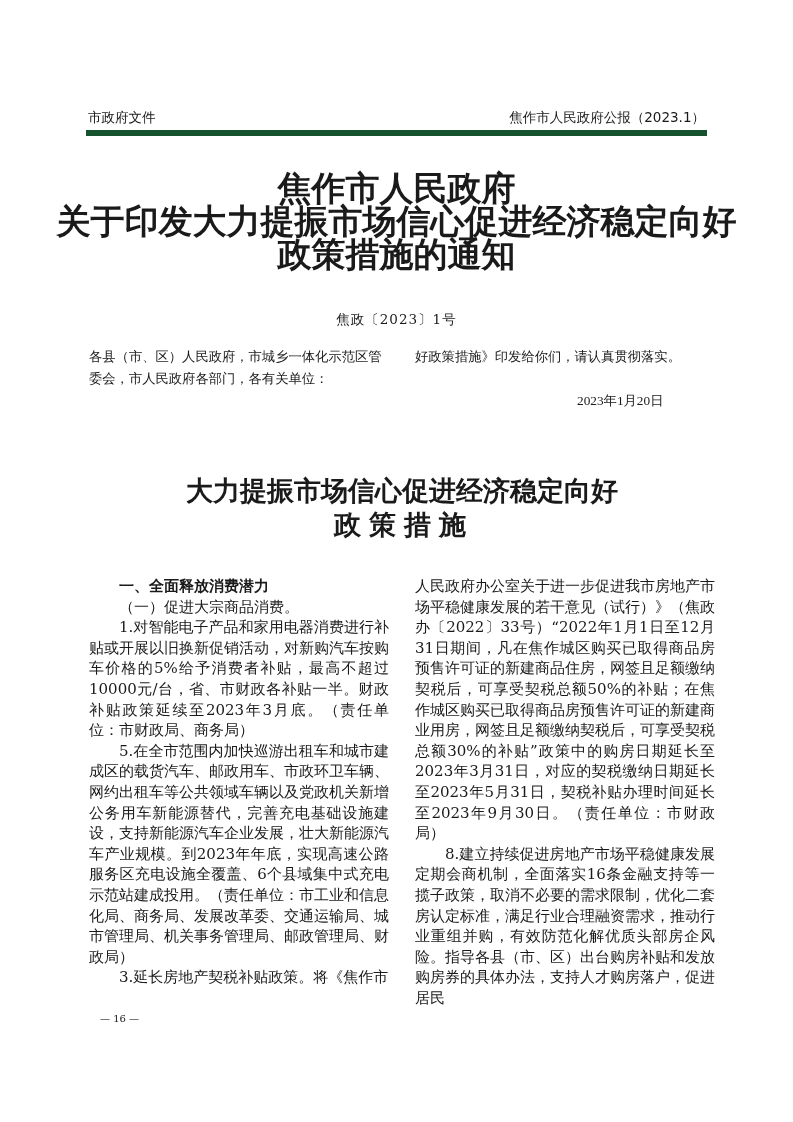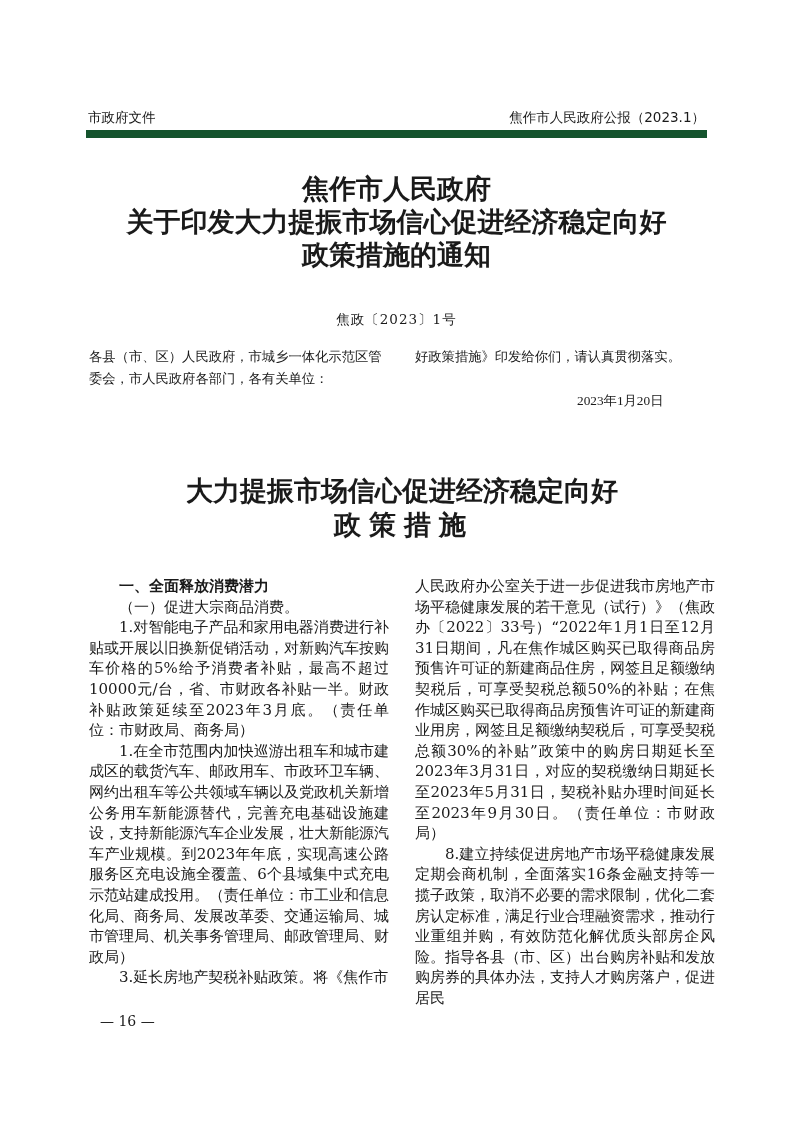--- a/index.html
+++ b/index.html
@@ -1,39 +1,39 @@
 <!DOCTYPE html>
 <html><head>
 <meta charset="utf-8">
 <style>
   html, body { margin: 0; padding: 0; background: #ffffff; }
   body { width: 793px; height: 1122px; position: relative; overflow: hidden; color: #1a1a1a;
          font-family: "DejaVu Serif", "Liberation Serif", serif; }
   .header { position: absolute; left: 86px; right: 86px; top: 108px; height: 22px;
-            border-bottom: 8px solid #14532d; font-family: "DejaVu Sans", "Liberation Sans", sans-serif;
+            border-bottom: 6px solid #14532d; font-family: "DejaVu Sans", "Liberation Sans", sans-serif;
             font-size: 13.5px; }
   .header .left { position: absolute; left: 2px; top: 1px; }
   .header .right { position: absolute; right: 2px; top: 1px; }
   .title-block { position: absolute; left: 0; right: 0; top: 172px; text-align: center;
-                 font-weight: bold; font-size: 27px; line-height: 33px; letter-spacing: 0px; }
+                 font-weight: bold; font-size: 34px; line-height: 33px; letter-spacing: 0px; }
   .doc-no { position: absolute; left: 0; right: 0; top: 311px; text-align: center; font-size: 13.5px; letter-spacing: 1px; }
   .intro { position: absolute; top: 346px; font-size: 13.3px; line-height: 22px; }
   .intro.left { left: 89px; width: 300px; }
   .intro.right { left: 415px; width: 300px; }
   .indent { text-indent: 2em; }
   .date { padding-left: 162px; margin-top: 22px; font-family: Liberation Serif, serif; }
   .title2 { position: absolute; left: 11px; right: 0; top: 474px; text-align: center; font-weight: bold;
             font-size: 27px; line-height: 34px; }
   .title2 .sub { letter-spacing: 8px; padding-left: 4px; }
   .col { position: absolute; top: 576px; width: 300px; font-size: 15px; line-height: 20.6px; text-align: justify; }
   .col.left { left: 89px; }
   .col.right { left: 415px; }
   .col p { margin: 0; }
   .h1 { font-family: "DejaVu Sans", "Liberation Sans", sans-serif; font-weight: bold; text-indent: 2em; }
-  .page-no { position: absolute; left: 100px; top: 1013px; font-size: 14px; }
+  .page-no { position: absolute; left: 100px; top: 1013px; font-size: 10px; }
 </style>
 </head>
 <body>
 
 <div class="header">
   <span class="left">市政府文件</span>
   <span class="right">焦作市人民政府公报（2023.1）</span>
 </div>
 
 <div class="title-block">
@@ -54,21 +54,21 @@
 
 <div class="title2">
   <div>大力提振市场信心促进经济稳定向好</div>
   <div class="sub">政策措施</div>
 </div>
 
 <div class="col left" id="colLeft">
     <p class="h1">一、全面释放消费潜力</p>
     <p class="indent">（一）促进大宗商品消费。</p>
     <p class="indent">1.对智能电子产品和家用电器消费进行补贴或开展以旧换新促销活动，对新购汽车按购车价格的5%给予消费者补贴，最高不超过10000元/台，省、市财政各补贴一半。财政补贴政策延续至2023年3月底。（责任单位：市财政局、商务局）</p>
-    <p class="indent">1.在全市范围内加快巡游出租车和城市建成区的载货汽车、邮政用车、市政环卫车辆、网约出租车等公共领域车辆以及党政机关新增公务用车新能源替代，完善充电基础设施建设，支持新能源汽车企业发展，壮大新能源汽车产业规模。到2023年年底，实现高速公路服务区充电设施全覆盖、6个县域集中式充电示范站建成投用。（责任单位：市工业和信息化局、商务局、发展改革委、交通运输局、城市管理局、机关事务管理局、邮政管理局、财政局）</p>
+    <p class="indent">5.在全市范围内加快巡游出租车和城市建成区的载货汽车、邮政用车、市政环卫车辆、网约出租车等公共领域车辆以及党政机关新增公务用车新能源替代，完善充电基础设施建设，支持新能源汽车企业发展，壮大新能源汽车产业规模。到2023年年底，实现高速公路服务区充电设施全覆盖、6个县域集中式充电示范站建成投用。（责任单位：市工业和信息化局、商务局、发展改革委、交通运输局、城市管理局、机关事务管理局、邮政管理局、财政局）</p>
     <p class="indent">3.延长房地产契税补贴政策。将《焦作市</p>
   </div>
 <div class="col right" id="colRight">
     <p>人民政府办公室关于进一步促进我市房地产市场平稳健康发展的若干意见（试行）》（焦政办〔2022〕33号）“2022年1月1日至12月31日期间，凡在焦作城区购买已取得商品房预售许可证的新建商品住房，网签且足额缴纳契税后，可享受契税总额50%的补贴；在焦作城区购买已取得商品房预售许可证的新建商业用房，网签且足额缴纳契税后，可享受契税总额30%的补贴”政策中的购房日期延长至2023年3月31日，对应的契税缴纳日期延长至2023年5月31日，契税补贴办理时间延长至2023年9月30日。（责任单位：市财政局）</p>
     <p class="indent">8.建立持续促进房地产市场平稳健康发展定期会商机制，全面落实16条金融支持等一揽子政策，取消不必要的需求限制，优化二套房认定标准，满足行业合理融资需求，推动行业重组并购，有效防范化解优质头部房企风险。指导各县（市、区）出台购房补贴和发放购房券的具体办法，支持人才购房落户，促进居民</p>
   </div>
 
 <div class="page-no">— 16 —</div>
 
 </body></html>

